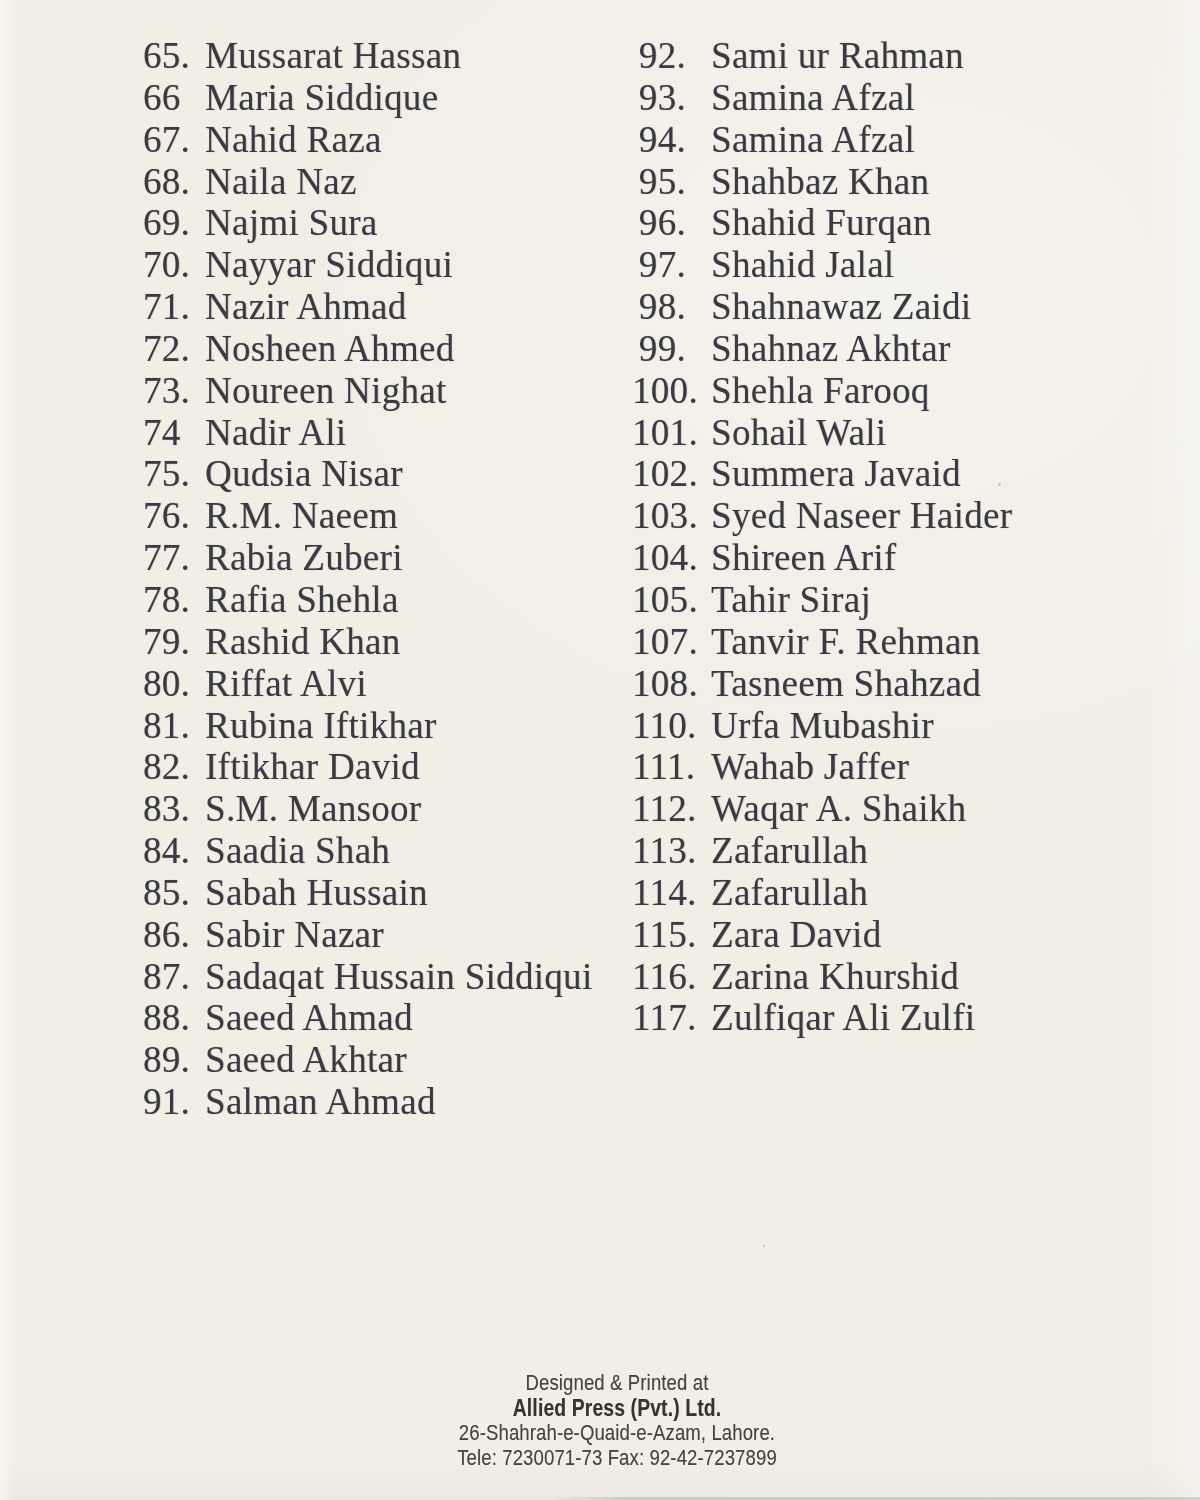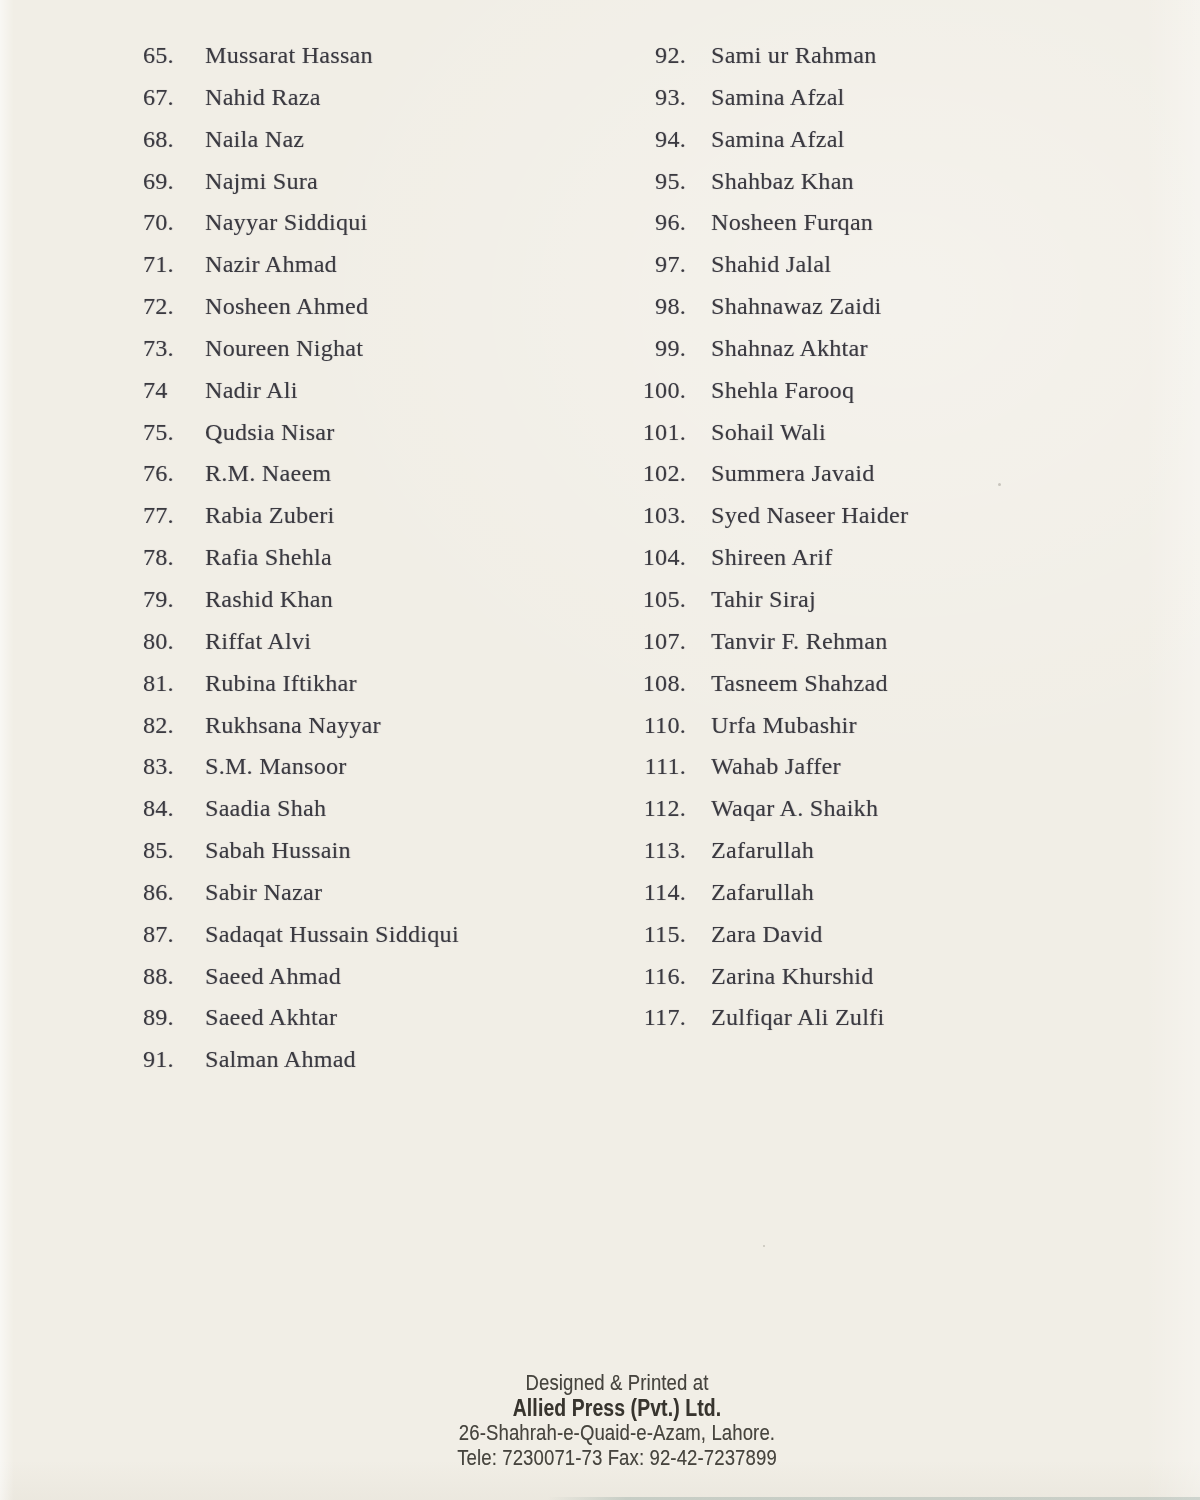--- a/index.html
+++ b/index.html
@@ -30,21 +30,21 @@
     position: absolute;
     top: 35px;
   }
   .col-left  { left: 143px; }
   .col-right { left: 632px; }
   .row {
     display: flex;
     align-items: baseline;
     height: 41.85px;
     line-height: 41.85px;
-    font-size: 24px;
+    font-size: 37px;
     color: var(--ink, #3b3a40);
     letter-spacing: 0.3px;
     text-shadow: 0.4px 0.4px 0.9px rgba(70, 70, 90, 0.45);
     white-space: nowrap;
   }
   .col-left .num {
     display: inline-block;
     width: 62px;
     text-align: left;
   }
@@ -103,20 +103,24 @@
 <body>
 
 <div class="page">
 
   <div class="col col-left" id="col-left">
       <div class="row">
         <span class="num">65.</span>
         <span class="name">Mussarat Hassan</span>
       </div>
       <div class="row">
+        <span class="num">66</span>
+        <span class="name">Maria Siddique</span>
+      </div>
+      <div class="row">
         <span class="num">67.</span>
         <span class="name">Nahid Raza</span>
       </div>
       <div class="row">
         <span class="num">68.</span>
         <span class="name">Naila Naz</span>
       </div>
       <div class="row">
         <span class="num">69.</span>
         <span class="name">Najmi Sura</span>
@@ -164,21 +168,21 @@
       <div class="row">
         <span class="num">80.</span>
         <span class="name">Riffat Alvi</span>
       </div>
       <div class="row">
         <span class="num">81.</span>
         <span class="name">Rubina Iftikhar</span>
       </div>
       <div class="row">
         <span class="num">82.</span>
-        <span class="name">Rukhsana Nayyar</span>
+        <span class="name">Iftikhar David</span>
       </div>
       <div class="row">
         <span class="num">83.</span>
         <span class="name">S.M. Mansoor</span>
       </div>
       <div class="row">
         <span class="num">84.</span>
         <span class="name">Saadia Shah</span>
       </div>
       <div class="row">
@@ -219,21 +223,21 @@
       <div class="row">
         <span class="num">94.</span>
         <span class="name">Samina Afzal</span>
       </div>
       <div class="row">
         <span class="num">95.</span>
         <span class="name">Shahbaz Khan</span>
       </div>
       <div class="row">
         <span class="num">96.</span>
-        <span class="name">Nosheen Furqan</span>
+        <span class="name">Shahid Furqan</span>
       </div>
       <div class="row">
         <span class="num">97.</span>
         <span class="name">Shahid Jalal</span>
       </div>
       <div class="row">
         <span class="num">98.</span>
         <span class="name">Shahnawaz Zaidi</span>
       </div>
       <div class="row">

